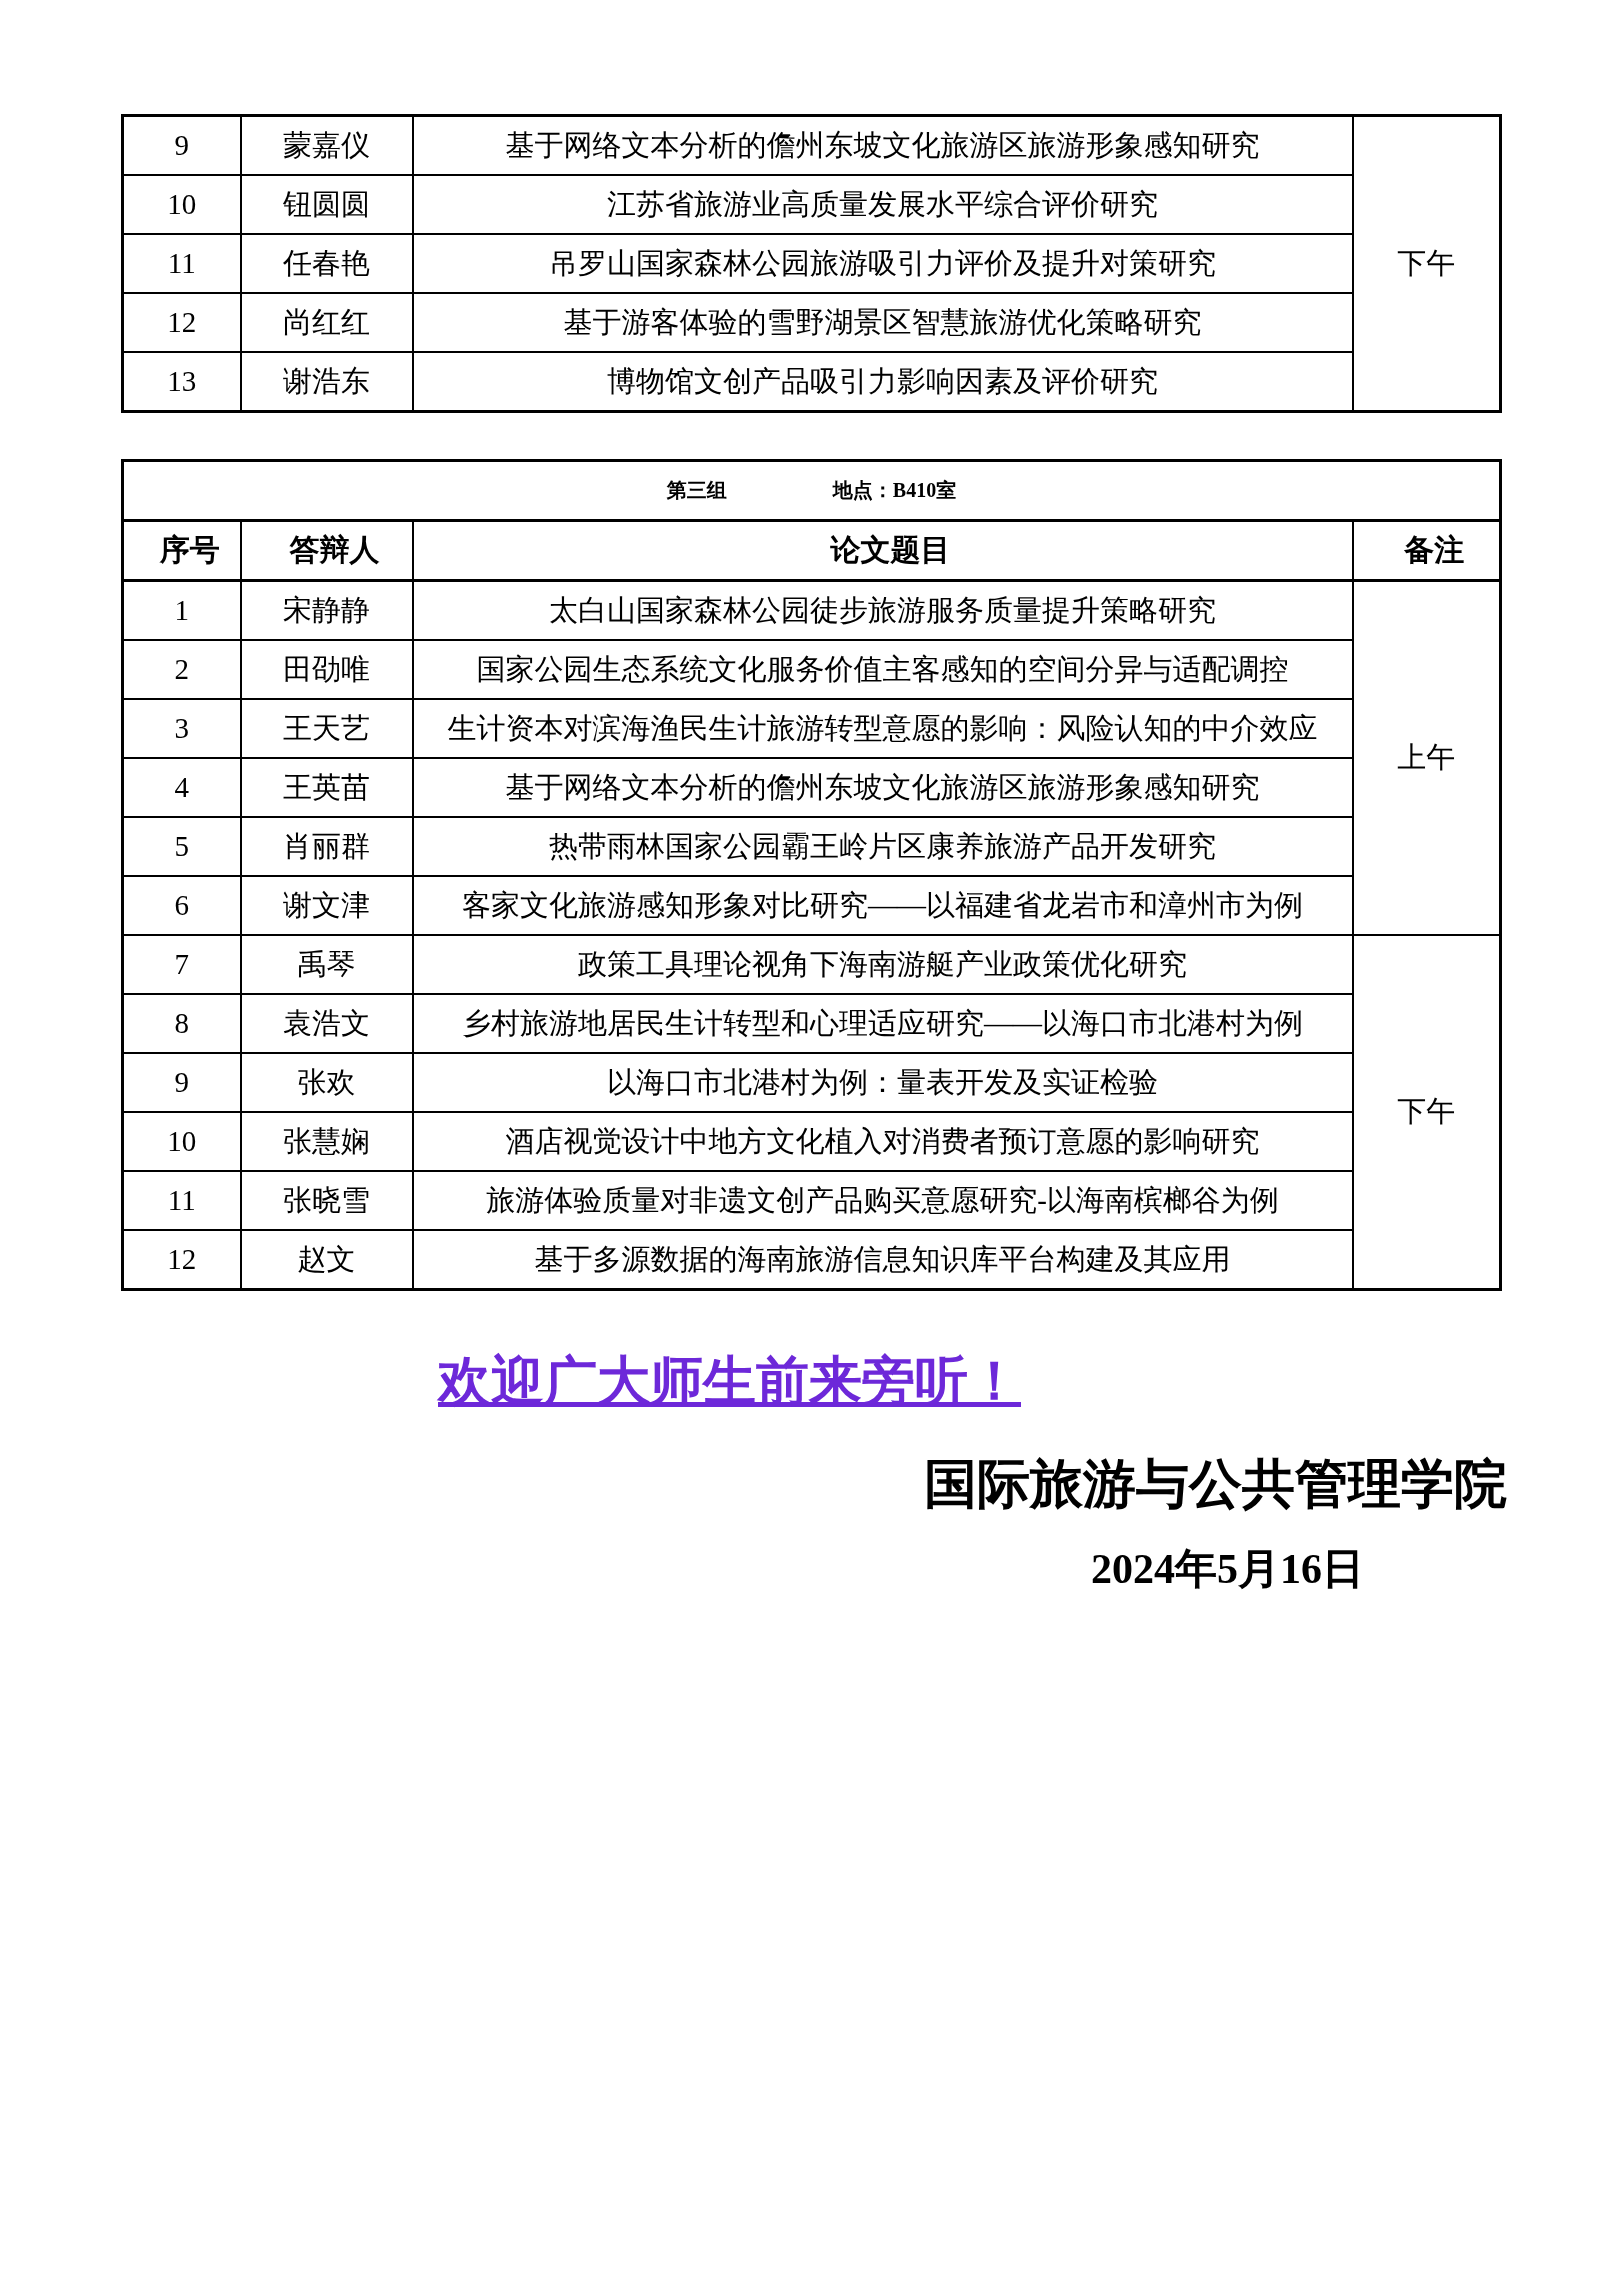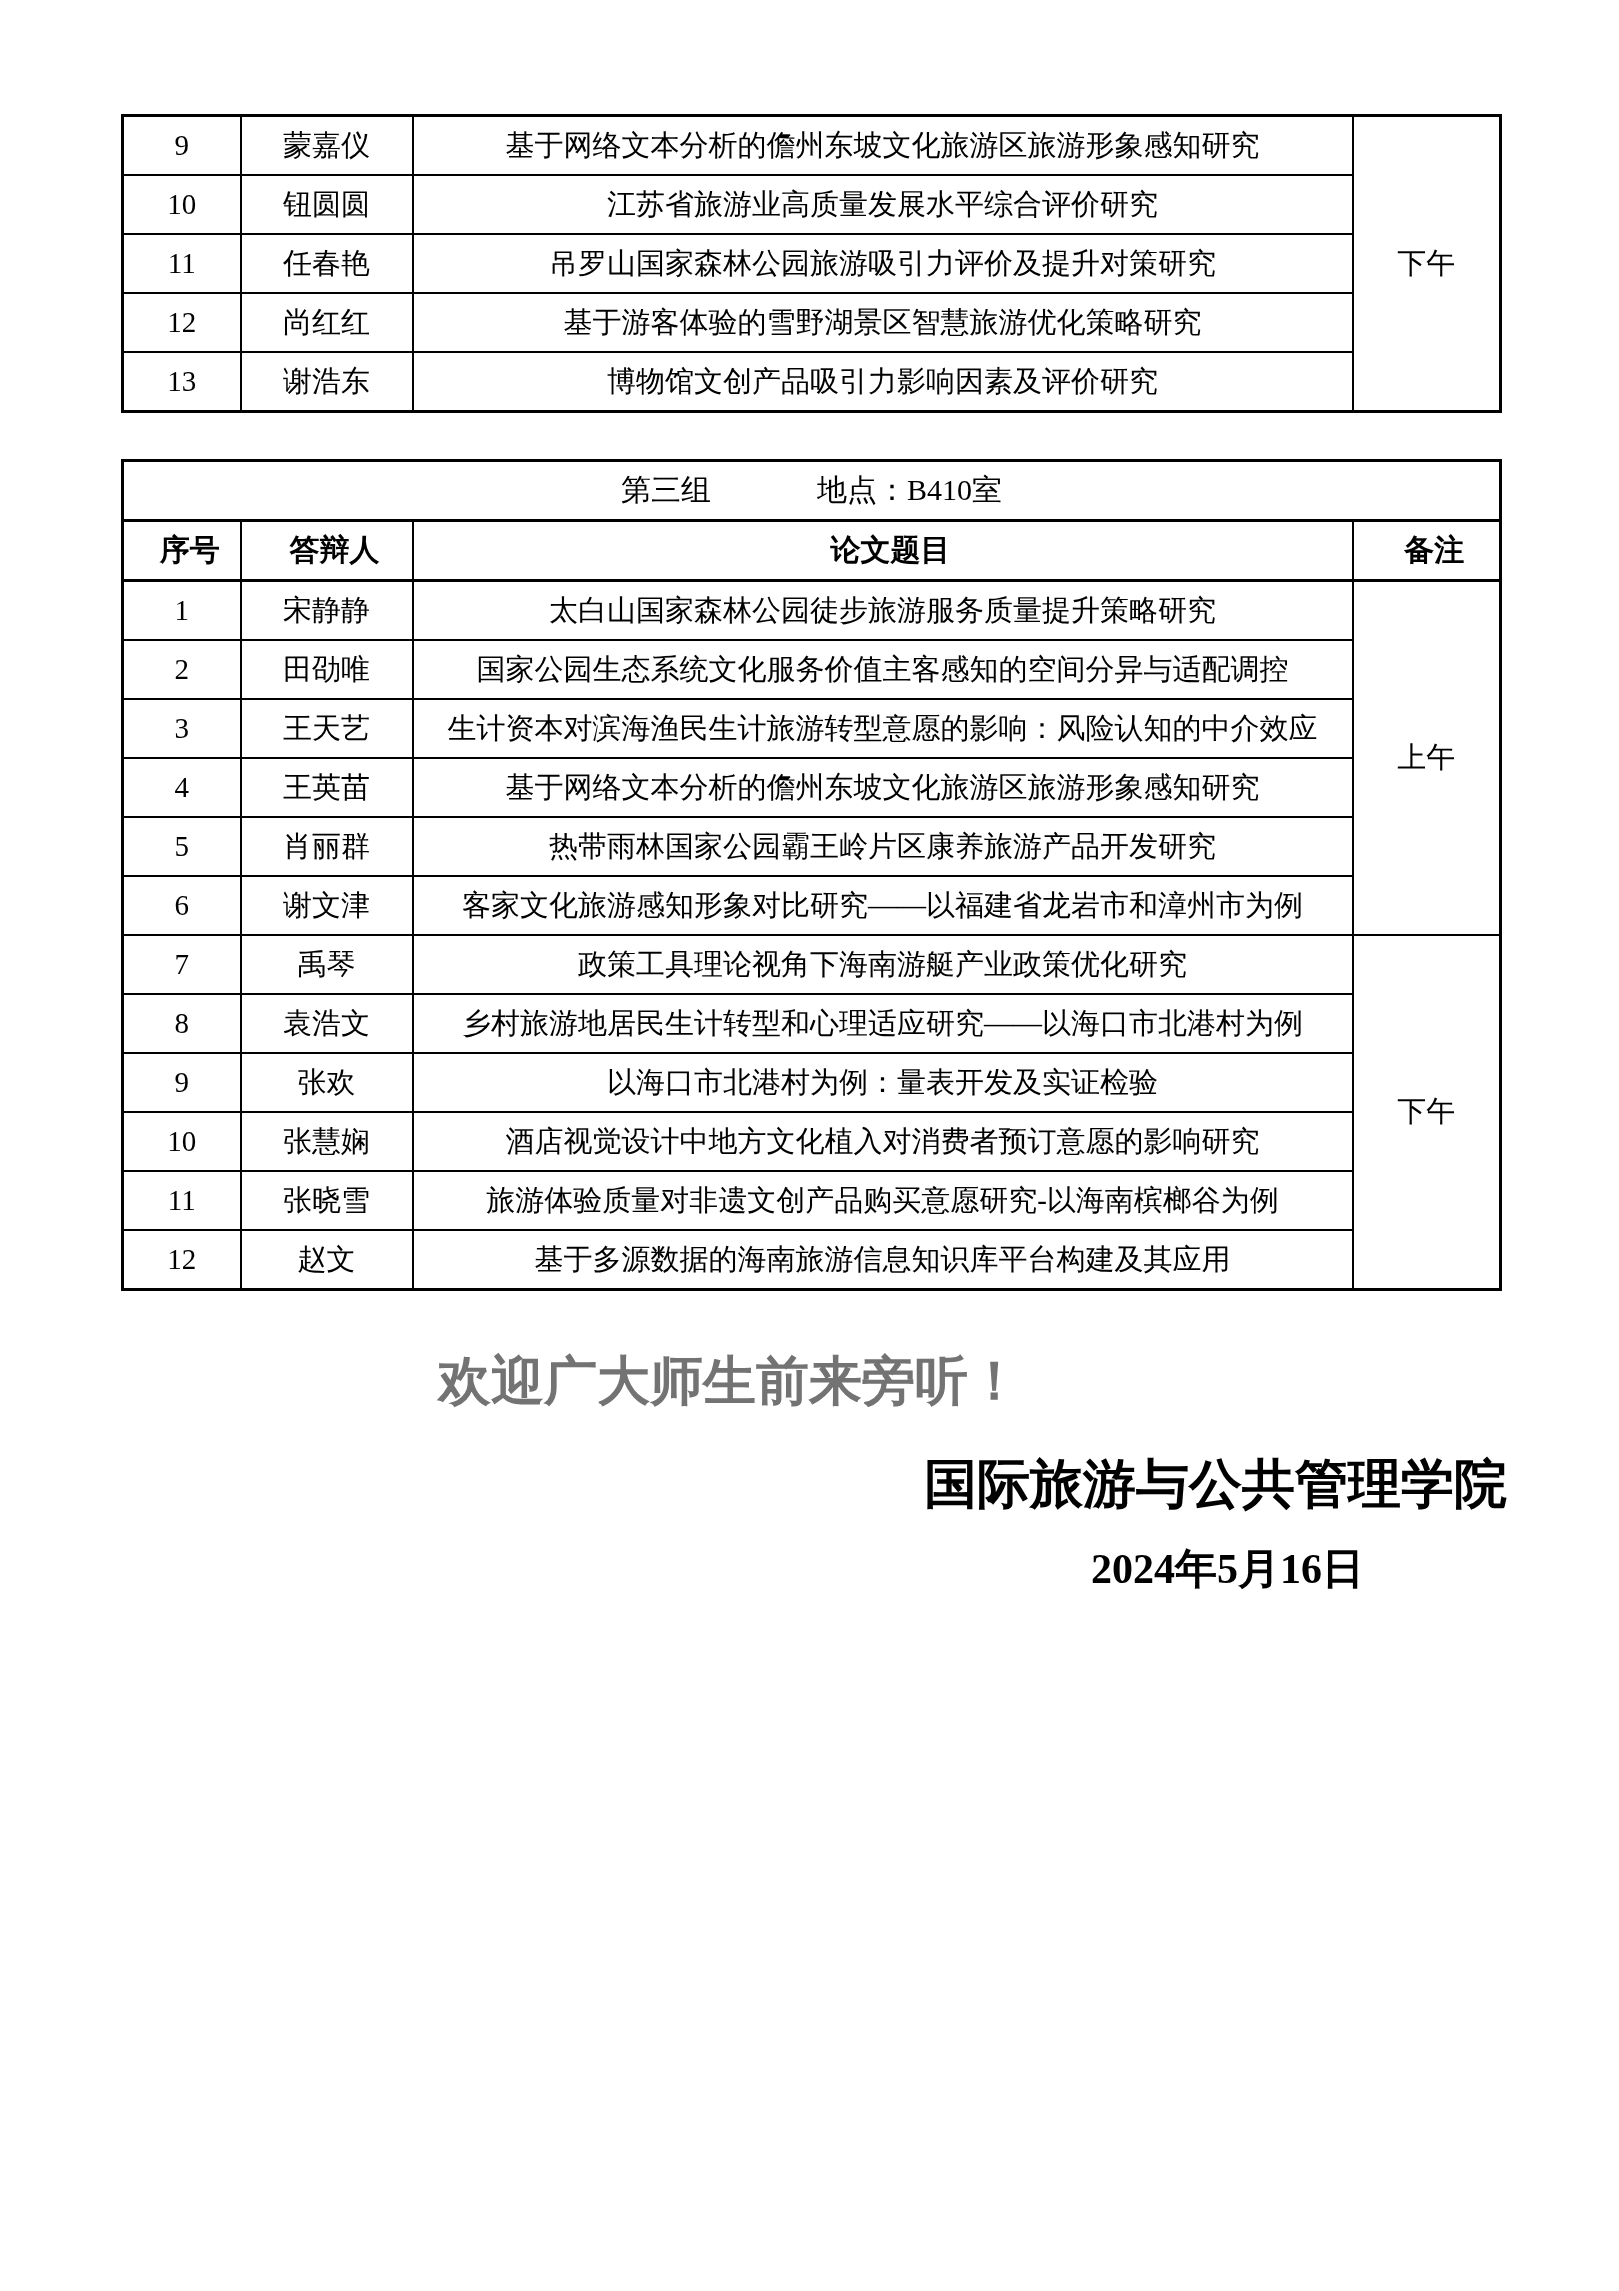--- a/index.html
+++ b/index.html
@@ -32,40 +32,41 @@
   td.c-title {
     text-align: left;
     padding-left: 7.8px;
   }
   td.c-note { font-size: 29px; }
   td.vtop {
     vertical-align: top;
     padding-top: 67px;
   }
   tr.grp-row td {
-    font-weight: normal;
-    font-size: 30px;
+    font-weight: bold;
+    font-size: 20px;
     border-bottom: 3.9px solid #000;
   }
   tr.hdr-row td {
     font-weight: bold;
     font-size: 30px;
     border-bottom: 3.9px solid #000;
     padding-left: 16px;
   }
   .gap { display: inline-block; width: 106px; }
   .welcome {
     position: absolute;
     left: 438px;
     top: 1352px;
     font-size: 53px;
     font-weight: bold;
-    color: #737373;
+    color: #6d28d9;
     white-space: nowrap;
     line-height: 1.1;
+    text-decoration: underline;
   }
   .signature {
     position: absolute;
     left: 924px;
     top: 1449px;
     font-size: 53px;
     font-weight: bold;
     white-space: nowrap;
   }
   .date {

